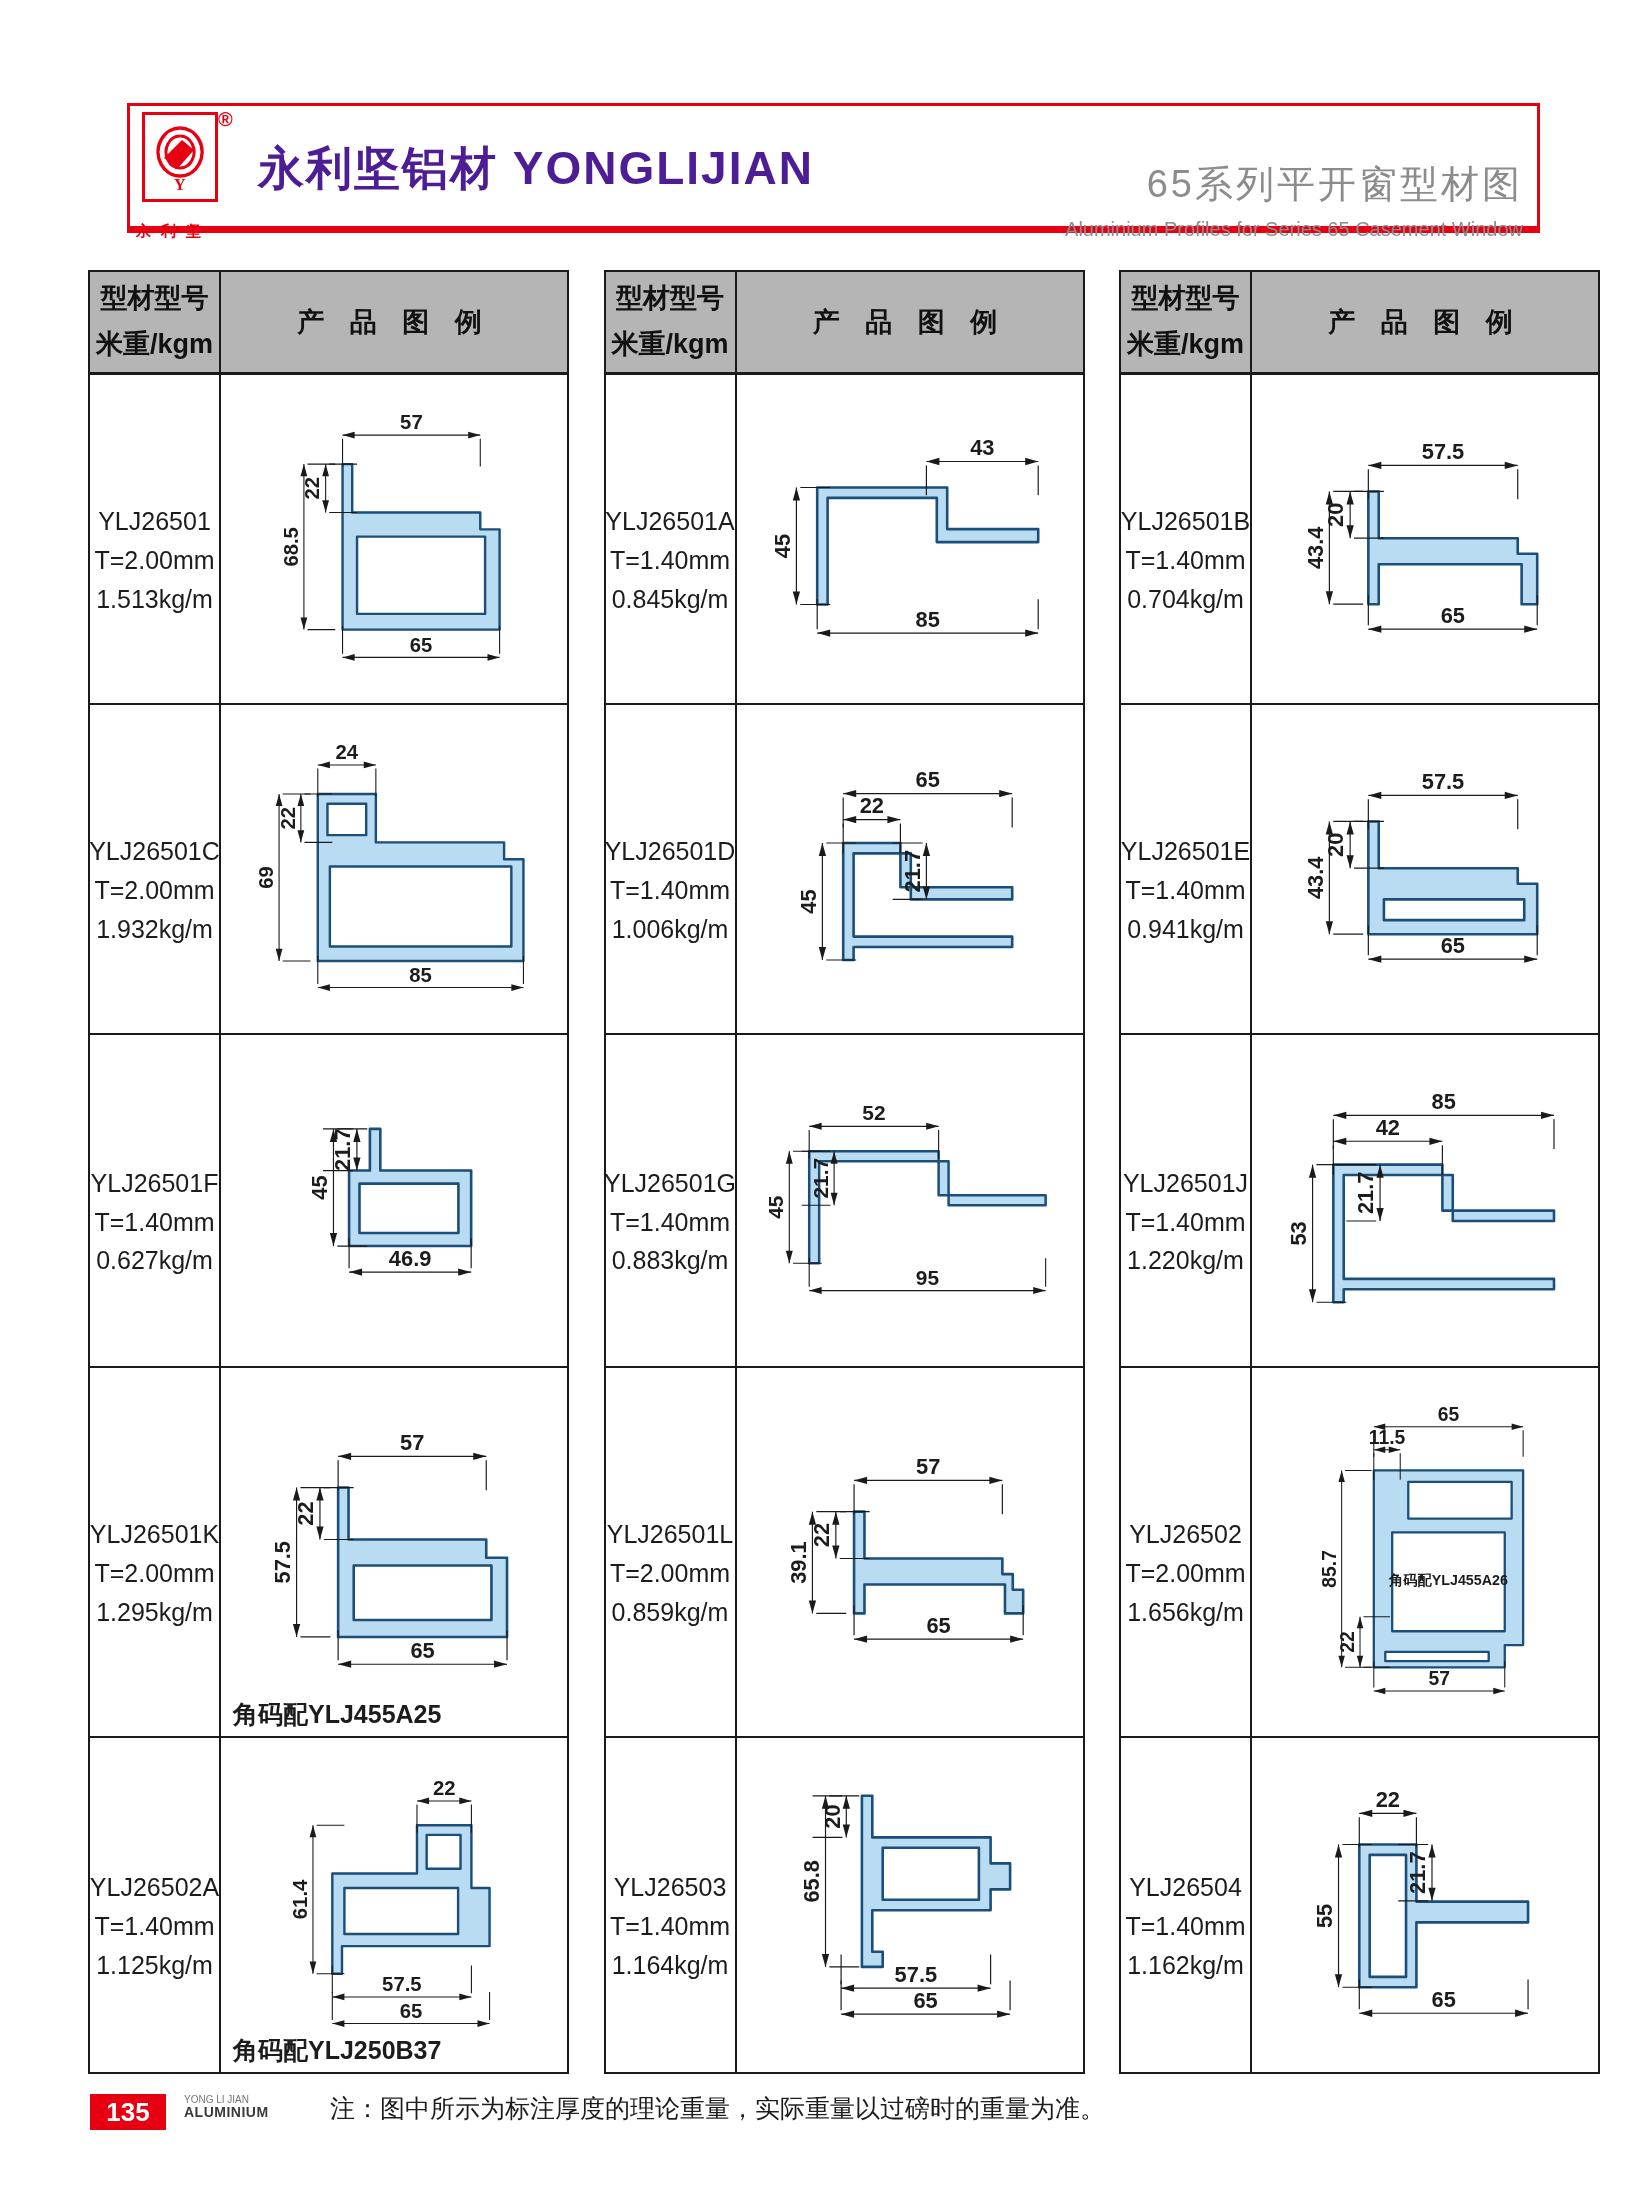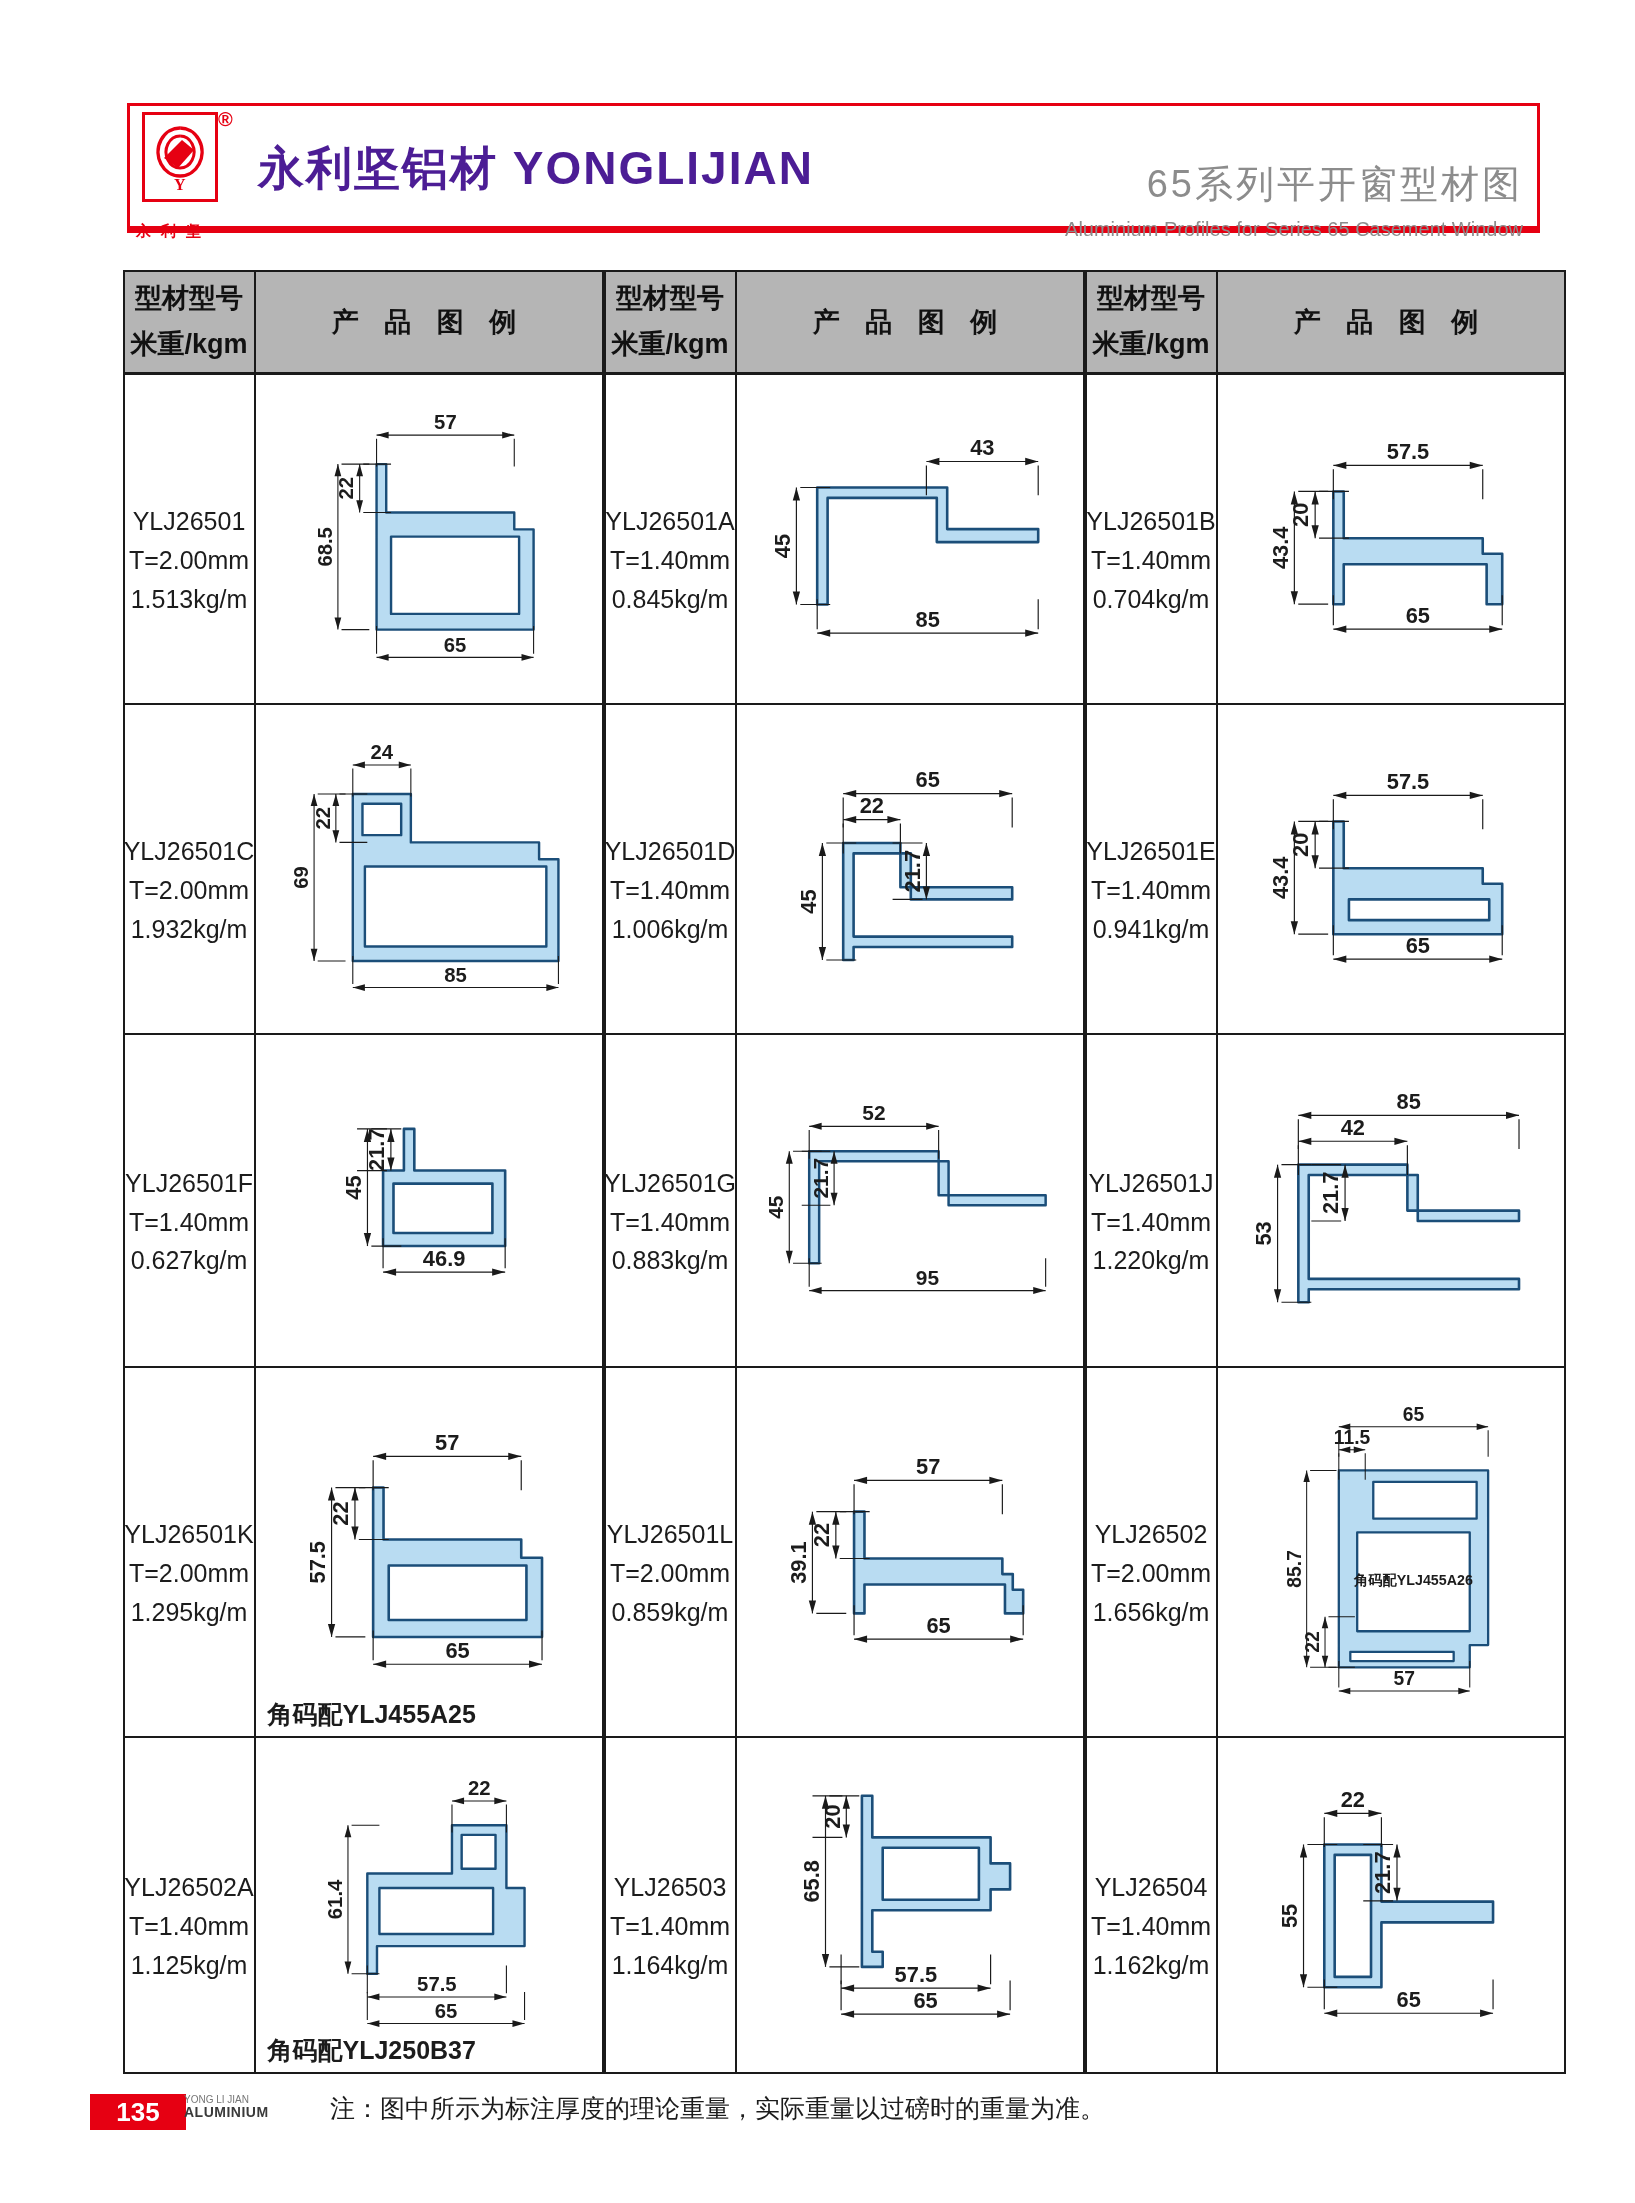--- a/index.html
+++ b/index.html
@@ -13,35 +13,35 @@
               display:flex;align-items:center;justify-content:center;}
   .reg{position:absolute;left:76px;top:-4px;color:#e60012;font-size:20px;font-weight:bold;}
   .logo-sub{position:absolute;left:-6px;top:90px;width:110px;color:#e60012;font-size:15px;
             font-weight:bold;letter-spacing:10px;white-space:nowrap;margin-top:20px;}
   .brand{position:absolute;left:128px;top:32px;color:#4c1d95;font-size:46px;font-weight:bold;
          letter-spacing:2px;white-space:nowrap;}
   .titles{position:absolute;right:14px;top:12px;text-align:right;color:#8c8c8c;margin-top:41px;}
   .t-cn{font-size:38px;letter-spacing:3px;}
   .t-en{font-size:20px;margin-top:8px;}
   
-  .tables{position:absolute;left:88px;top:270px;width:1512px;display:flex;justify-content:center;}
+  .tables{position:absolute;left:88px;top:270px;width:1512px;display:flex;justify-content:space-between;}
   .grp{width:481px;border:2.5px solid #1a1a1a;box-sizing:border-box;display:grid;
        grid-template-columns:131px 1fr;grid-template-rows:103px 330px 330px 333px 370px 334px;}
   .gcell{box-sizing:border-box;border-bottom:2px solid #1a1a1a;position:relative;
          display:flex;align-items:center;justify-content:center;background:#fff;}
   .lc{border-right:2px solid #1a1a1a;}
   .hd{background:#b5b5b5;border-bottom:3px solid #1a1a1a;}
   .lastrow{border-bottom:none;}
   .lbl{color:#1c1c1c;font-size:25px;line-height:1.55;text-align:center;white-space:nowrap;margin-top:43px;}
   .hdtxt{color:#111;font-size:27px;font-weight:600;line-height:1.7;text-align:center;}
   .hdtxt2{color:#111;font-size:27px;font-weight:600;letter-spacing:9px;white-space:nowrap;}
   .dc{overflow:hidden;font-weight:bold;}
   .note{position:absolute;left:12px;bottom:5px;font-size:25px;color:#1c1c1c;white-space:nowrap;}
   
-  .badge{position:absolute;left:90px;top:2094px;width:96px;height:36px;background:#e60012;
+  .badge{position:absolute;left:90px;top:2094px;width:76px;height:36px;background:#e60012;
          color:#fff;font-size:26px;font-weight:bold;display:flex;align-items:center;justify-content:center;}
   .fbrand{position:absolute;left:184px;top:2094px;line-height:1.1;}
   .fbrand .l1{font-size:10px;color:#777;}
   .fbrand .l2{font-size:14px;font-weight:bold;color:#3a3a3a;letter-spacing:.5px;}
   .fnote{position:absolute;left:330px;top:2092px;font-size:25px;color:#1c1c1c;white-space:nowrap;}
 </style>
 </head>
 <body>
 
 <div class="page">

